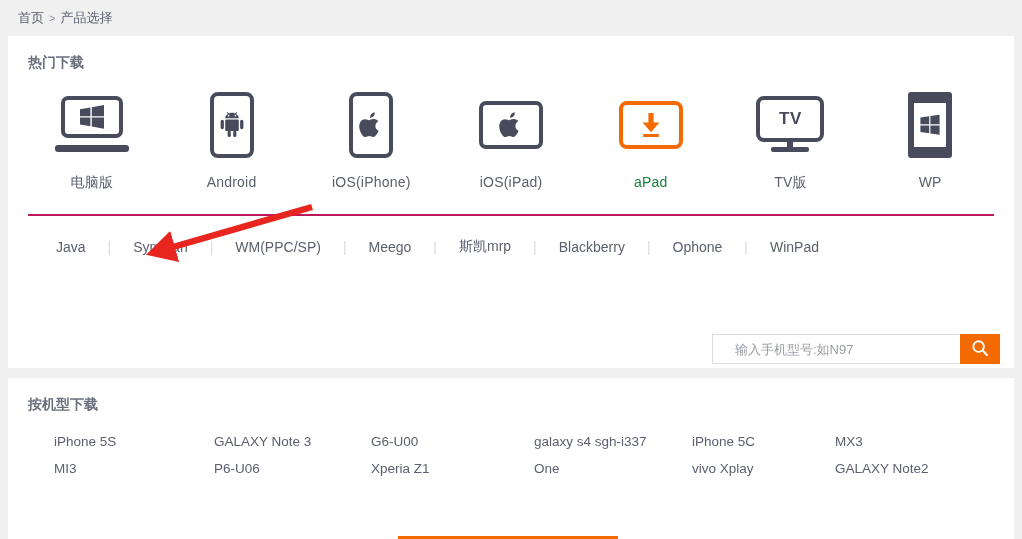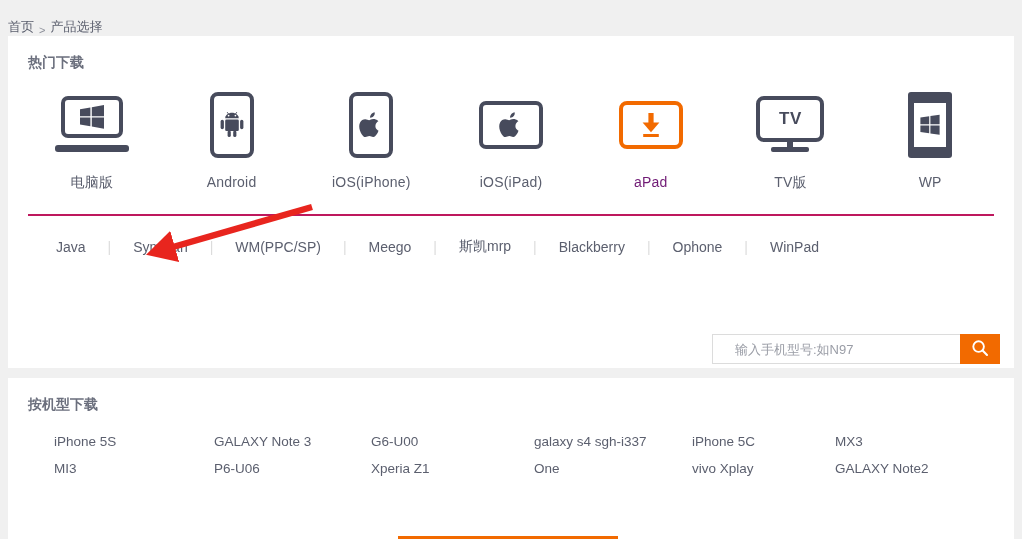--- a/index.html
+++ b/index.html
@@ -13,22 +13,22 @@
     font-family: "Liberation Sans", "DejaVu Sans", sans-serif;
     color: #5b5f6e;
     overflow: hidden;
     position: relative;
   }
 
   
   .breadcrumb {
     height: 36px;
     display: flex;
-    align-items: flex-end;
-    padding-left: 8px;
+    align-items: center;
+    padding-left: 18px;
     font-size: 13px;
     color: #5b5f6e;
     box-sizing: border-box;
   }
   .breadcrumb .crumb-link { color: #5b5f6e; text-decoration: none; }
   .breadcrumb .crumb-sep { margin: 0 5px; color: #8c8f99; font-size: 11px; }
   .breadcrumb .crumb-current { color: #5b5f6e; }
 
   
   .card {
@@ -64,21 +64,21 @@
     display: flex;
     align-items: center;
     justify-content: center;
   }
   .platform-label {
     margin-top: 14px;
     font-size: 14px;
     color: #5b5f6e;
     letter-spacing: .2px;
   }
-  .platform-item.active .platform-label { color: #701a75; }
+  .platform-item.active .platform-label { color: #15803d; }
 
   .laptop { position: relative; width: 74px; height: 58px; }
   .laptop .screen {
     position: absolute; left: 6px; top: 0;
     width: 62px; height: 42px;
     border: 4px solid #474b5c; border-radius: 7px;
     box-sizing: border-box;
     display: flex; align-items: center; justify-content: center;
   }
   .laptop .base {

